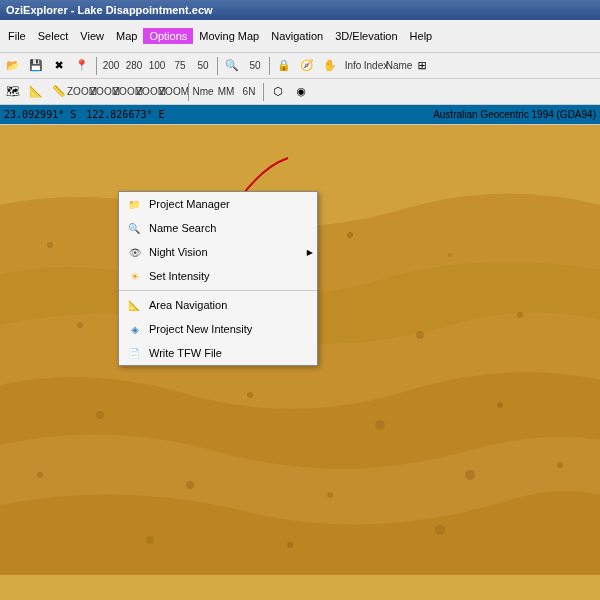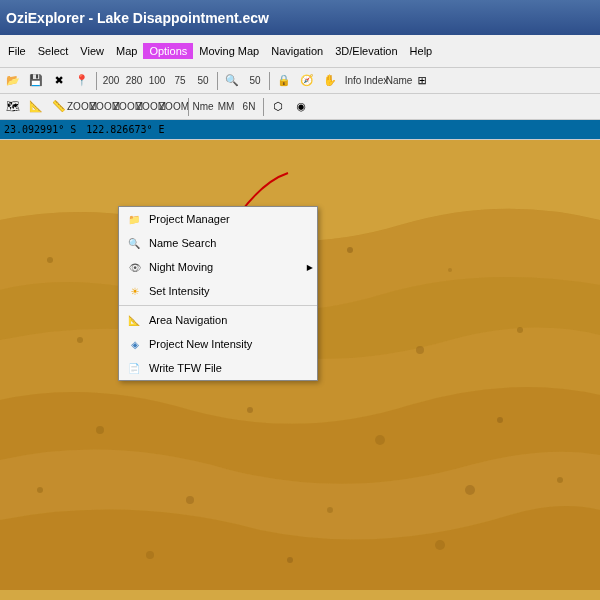--- a/index.html
+++ b/index.html
@@ -3,23 +3,23 @@
   <meta charset="utf-8">
   <style>
     * { margin: 0; padding: 0; box-sizing: border-box; }
     body { width: 600px; height: 600px; overflow: hidden; font-family: 'Segoe UI', Tahoma, Geneva, Verdana, sans-serif; font-size: 11px; background: #d4a843; }
 
     
     .title-bar {
       background: linear-gradient(to bottom, #4a6fa5, #2d4e8a);
       color: white;
       padding: 3px 6px;
-      font-size: 14px;
+      font-size: 11px;
       font-weight: bold;
-      height: 35px;
+      height: 20px;
       display: flex;
       align-items: center;
     }
 
     
     .menu-bar {
       background: #f0f0f0;
       border-bottom: 1px solid #ccc;
       display: flex;
       align-items: center;
@@ -319,20 +319,21 @@
     <span class="tb-icon">⬡</span>
   </div>
   <div class="toolbar-btn">
     <span class="tb-icon">◉</span>
   </div>
 </div>
 
 <div class="coord-bar">
   <span class="coord-item">23.092991° S</span>
   <span class="coord-item">122.826673° E</span>
+  <span class="datum-label">Australian Geocentric 1994 (GDA94)</span>
 </div>
 
 <div class="map-area">
   <svg class="sand-bg" viewBox="0 0 600 450" xmlns="http://www.w3.org/2000/svg">
 
     <rect width="600" height="450" fill="#c8922a"></rect>
 
     <path d="M0,80 Q100,60 200,90 Q300,115 400,85 Q500,55 600,80 L600,0 L0,0 Z" fill="#d4a843" opacity="0.7"></path>
     <path d="M0,150 Q80,130 180,160 Q280,185 380,155 Q480,125 600,145 L600,80 Q500,55 400,85 Q300,115 200,90 Q100,60 0,80 Z" fill="#c49030" opacity="0.5"></path>
     <path d="M0,200 Q120,175 220,205 Q330,235 450,200 Q530,178 600,195 L600,145 Q480,125 380,155 Q280,185 180,160 Q80,130 0,150 Z" fill="#ba8825" opacity="0.6"></path>
@@ -370,21 +371,21 @@
       <div class="dropdown-item">
         <span class="item-icon icon-folder">📁</span>
         <span>Project Manager</span>
       </div>
       <div class="dropdown-item">
         <span class="item-icon icon-search">🔍</span>
         <span>Name Search</span>
       </div>
       <div class="dropdown-item has-arrow">
         <span class="item-icon icon-eye">👁</span>
-        <span>Night Moving</span>
+        <span>Night Vision</span>
       </div>
       <div class="dropdown-item">
         <span class="item-icon icon-sun">☀</span>
         <span>Set Intensity</span>
       </div>
       <div class="dropdown-sep"></div>
       <div class="dropdown-item">
         <span class="item-icon icon-calc">📐</span>
         <span>Area Navigation</span>
       </div>

